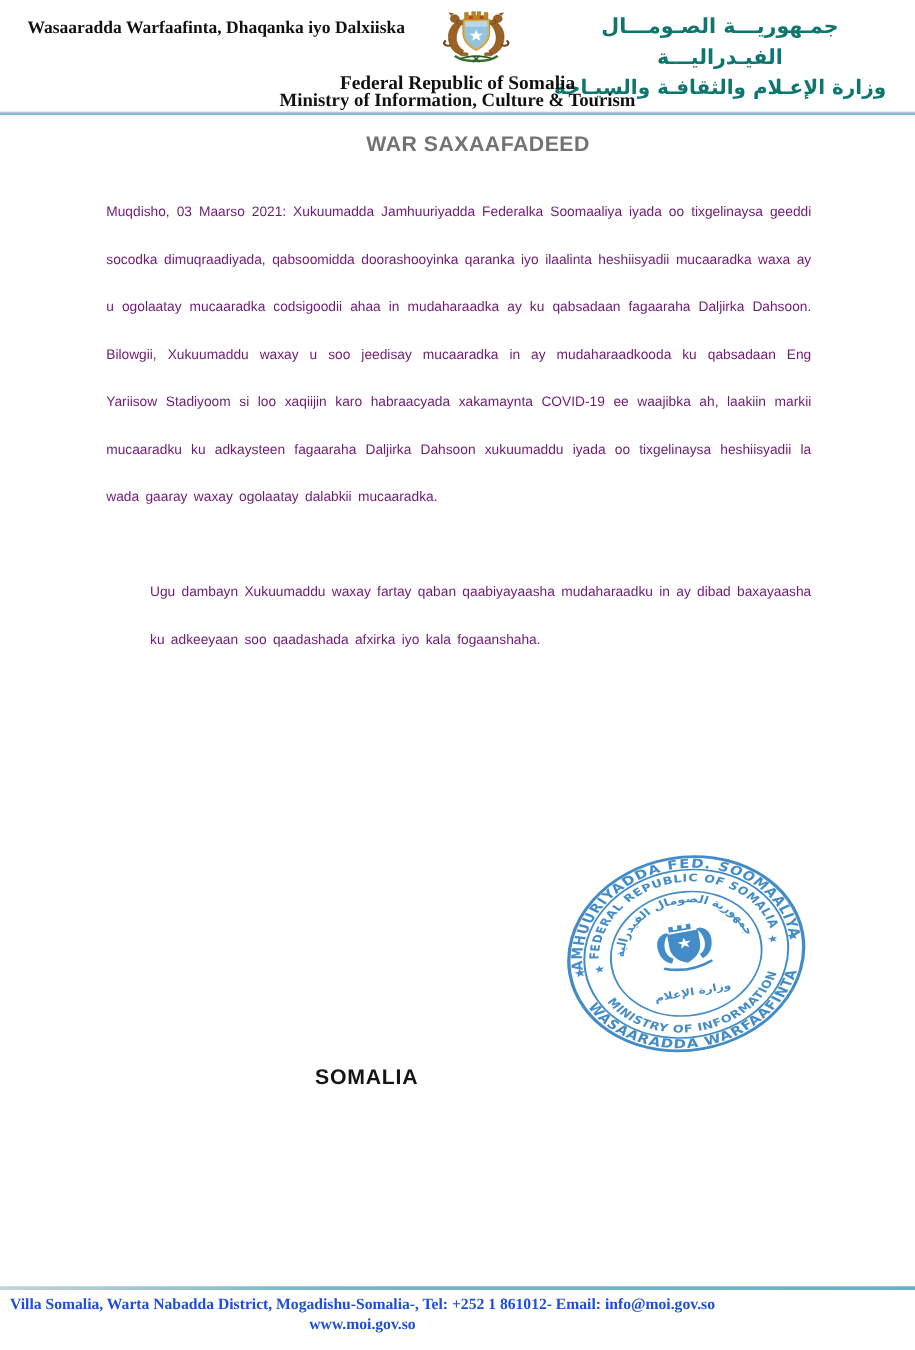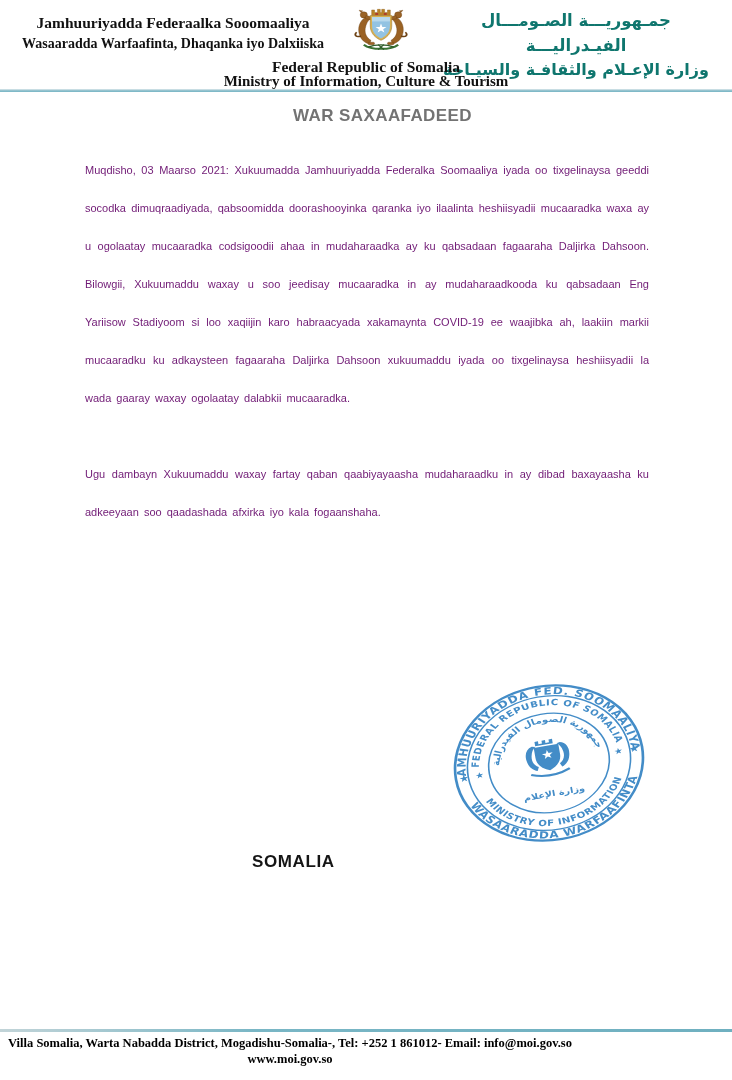--- a/index.html
+++ b/index.html
@@ -35,50 +35,49 @@
   
   .doc-title{
     position:absolute;left:100px;top:106px;width:565px;text-align:center;
     font-size:17px;font-weight:bold;letter-spacing:.4px;color:#737373;
   }
   .body-text{
     position:absolute;left:85px;top:151px;width:564px;
     font-size:11px;line-height:38px;text-align:justify;word-spacing:2px;color:#701a75;
   }
   .body-text p{margin:0;}
-  .body-text p + p{margin-top:38px;}
+  .body-text p + p{margin-top:38px;margin-left:35px;}
   .closing{
     position:absolute;left:252px;top:852px;
     font-size:17px;font-weight:bold;letter-spacing:.6px;color:#151515;
   }
   
   .stamp-wrap{
     position:absolute;left:451px;top:683px;width:196px;height:160px;
     transform:rotate(-10deg);opacity:.9;
   }
   .stamp-wrap svg{display:block;}
   
   .divider-bottom{
     position:absolute;left:0;top:1029px;width:732px;height:3px;
     background:linear-gradient(to right,#c2d4d8 0%,#79b6c5 35%,#6fb0c0 100%);
   }
   .footer-text{
     position:absolute;left:0;top:1035px;width:580px;text-align:center;
-    font-family:"Liberation Serif",serif;font-weight:600;color:#000000;
+    font-family:"Liberation Serif",serif;font-weight:600;color:#1d4ed8;
   }
   .footer-text .l1{font-size:12.5px;line-height:16px;}
   .footer-text .l2{font-size:12.5px;line-height:16px;text-align:center;}
 </style>
 </head>
 <body>
 
 <div class="page">
 
   <div class="hdr-somali">
-    <div class="l1">Jamhuuriyadda Federaalka Sooomaaliya</div>
     <div class="l2">Wasaaradda Warfaafinta, Dhaqanka iyo Dalxiiska</div>
   </div>
 
   <div class="hdr-arabic">
     <div class="l1">جمـهوريـــة الصـومـــال الفيـدراليـــة</div>
     <div class="l2">وزارة الإعـلام والثقافـة والسيـاحة</div>
   </div>
 
   <div class="logo">
     <svg viewBox="0 0 120 100" width="86" height="62" preserveAspectRatio="none">

